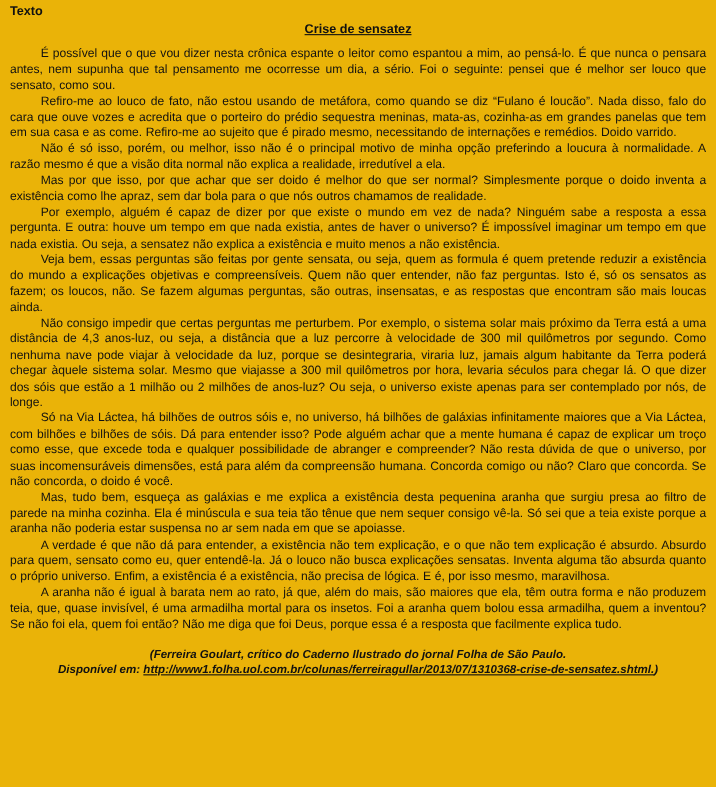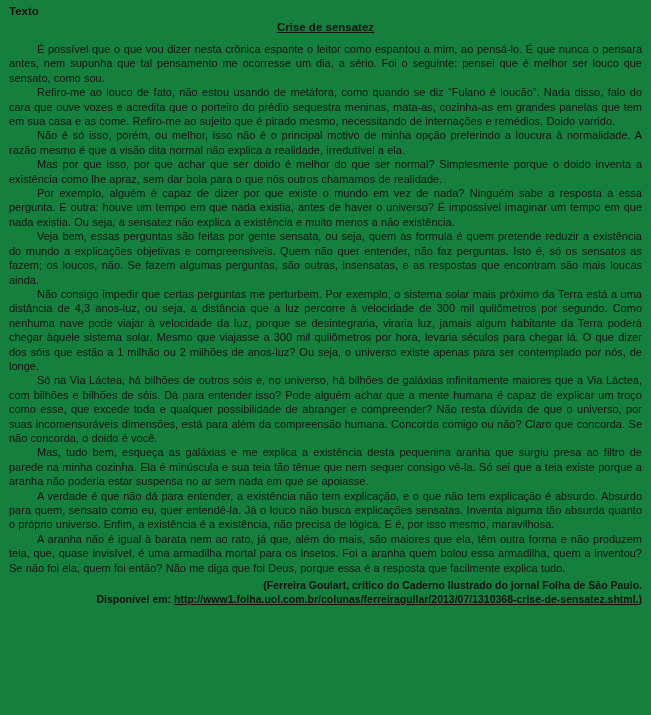--- a/index.html
+++ b/index.html
@@ -12,21 +12,21 @@
     height: 715px;
     overflow: hidden;
     font-family: "Liberation Sans", "DejaVu Sans", sans-serif;
     color: #111111;
   }
   .page {
     box-sizing: border-box;
     width: 651px;
     height: 715px;
     padding: 5px 9px 4px 9px;
-    background: #15803d;
+    background: #eab308;
   }
   .kicker {
     font-size: 11.5px;
     font-weight: bold;
     color: #111111;
     margin: 0 0 4px 0;
   }
   .doc-title {
     text-align: center;
     font-size: 11.5px;
@@ -40,25 +40,26 @@
   .body-text p {
     margin: 0;
     font-size: 11px;
     line-height: 14.4px;
     text-align: justify;
     text-indent: 28px;
     color: #111111;
     word-spacing: 0.2px;
   }
   .citation {
-    margin-top: 3px;
-    text-align: right;
+    margin-top: 13px;
+    text-align: center;
     font-size: 10.5px;
     line-height: 14px;
     font-weight: bold;
+    font-style: italic;
     color: #111111;
   }
   .citation .url {
     text-decoration: underline;
   }
 </style>
 </head>
 <body>
 
 <div class="page">

